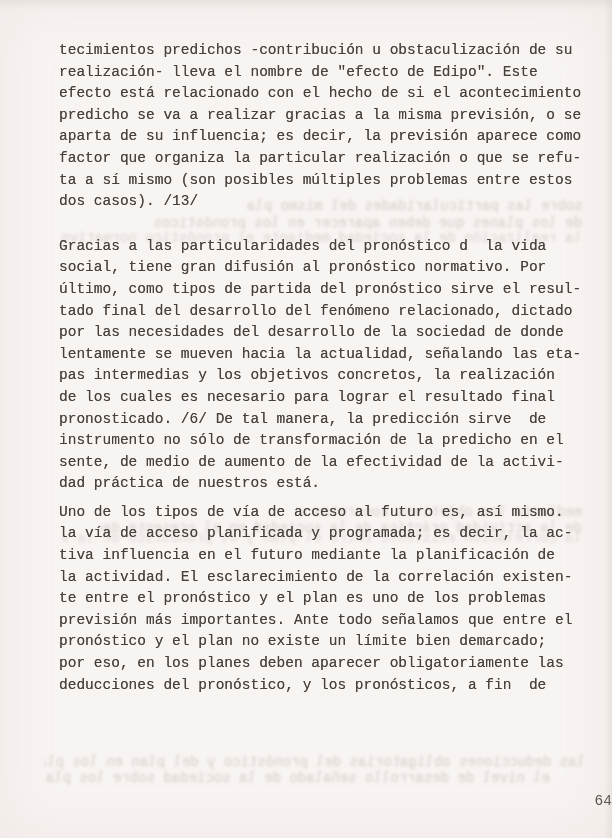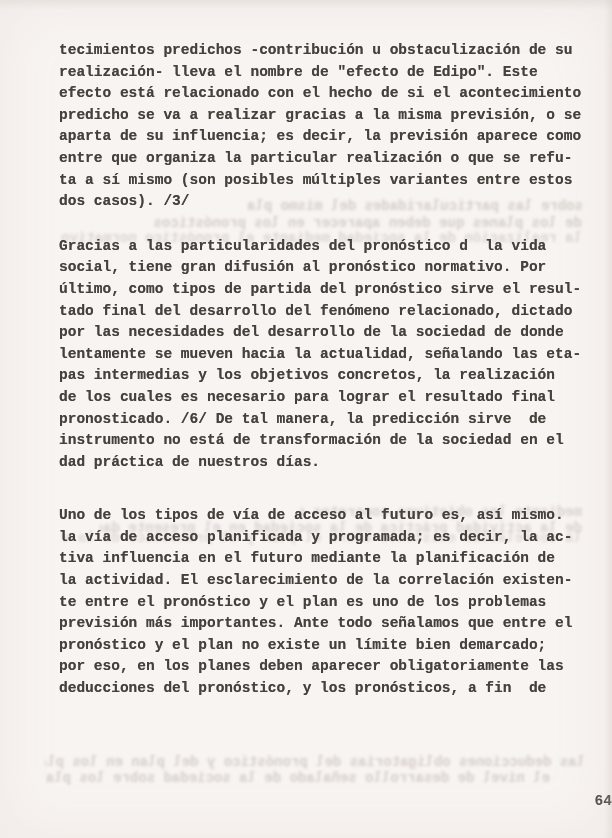--- a/index.html
+++ b/index.html
@@ -5,21 +5,20 @@
   html, body { margin: 0; padding: 0; background: #e9e5e2; }
   .page {
     position: relative;
     width: 612px;
     height: 838px;
     margin: 0 auto;
     background: #f8f4f2;
     overflow: hidden;
     box-shadow: inset 0 0 60px rgba(190,170,158,0.14);
     font-family: "Liberation Mono", "DejaVu Sans Mono", monospace;
-    font-weight: bold;
   }
   
   .page::before {
     content: "";
     position: absolute; left: 0; top: 0; right: 0; height: 10px;
     background: linear-gradient(to bottom, rgba(200,190,185,0.25), rgba(200,190,185,0));
     pointer-events: none;
   }
   .page::after {
     content: "";
@@ -38,21 +37,21 @@
     filter: blur(0.3px);
     text-shadow: 0 0 0.6px rgba(70,64,58,0.65);
   }
   .para {
     font-size: 14.5px;
     line-height: 21.6px;
     margin: 0;
   }
   .para .line { white-space: pre; }
   .para-1 { margin-bottom: 23px; }
-  .para-2 { margin-bottom: 32px; }
+  .para-2 { margin-bottom: 7px; }
 
   .page-number {
     position: absolute;
     top: 793px;
     left: 0;
     width: 100%;
     text-align: right;
     font-size: 14.5px;
     color: #55504a;
     filter: blur(0.3px);
@@ -95,37 +94,38 @@
   <div class="ghost g8">el nivel de desarrollo señalado de la sociedad sobre los planes</div>
 
   <div class="text-layer">
 
     <div class="para para-1">
       <div class="line">tecimientos predichos -contribución u obstaculización de su</div>
       <div class="line">realización- lleva el nombre de "efecto de Edipo". Este</div>
       <div class="line">efecto está relacionado con el hecho de si el acontecimiento</div>
       <div class="line">predicho se va a realizar gracias a la misma previsión, o se</div>
       <div class="line">aparta de su influencia; es decir, la previsión aparece como</div>
-      <div class="line">entre que organiza la particular realización o que se refu-</div>
-      <div class="line">ta a sí mismo (son posibles múltiples variantes entre estos</div>
-      <div class="line">dos casos). /3/</div>
+      <div class="line">factor que organiza la particular realización o que se refu-</div>
+      <div class="line">ta a sí mismo (son posibles múltiples problemas entre estos</div>
+      <div class="line">dos casos). /13/</div>
     </div>
 
     <div class="para para-2">
       <div class="line">Gracias a las particularidades del pronóstico d  la vida</div>
       <div class="line">social, tiene gran difusión al pronóstico normativo. Por</div>
       <div class="line">último, como tipos de partida del pronóstico sirve el resul-</div>
       <div class="line">tado final del desarrollo del fenómeno relacionado, dictado</div>
       <div class="line">por las necesidades del desarrollo de la sociedad de donde</div>
       <div class="line">lentamente se mueven hacia la actualidad, señalando las eta-</div>
       <div class="line">pas intermedias y los objetivos concretos, la realización</div>
       <div class="line">de los cuales es necesario para lograr el resultado final</div>
       <div class="line">pronosticado. /6/ De tal manera, la predicción sirve  de</div>
-      <div class="line">instrumento no está de transformación de la sociedad en el</div>
-      <div class="line">dad práctica de nuestros días.</div>
+      <div class="line">instrumento no sólo de transformación de la predicho en el</div>
+      <div class="line">sente, de medio de aumento de la efectividad de la activi-</div>
+      <div class="line">dad práctica de nuestros está.</div>
     </div>
 
     <div class="para para-3">
       <div class="line">Uno de los tipos de vía de acceso al futuro es, así mismo.</div>
       <div class="line">la vía de acceso planificada y programada; es decir, la ac-</div>
       <div class="line">tiva influencia en el futuro mediante la planificación de</div>
       <div class="line">la actividad. El esclarecimiento de la correlación existen-</div>
       <div class="line">te entre el pronóstico y el plan es uno de los problemas</div>
       <div class="line">previsión más importantes. Ante todo señalamos que entre el</div>
       <div class="line">pronóstico y el plan no existe un límite bien demarcado;</div>

